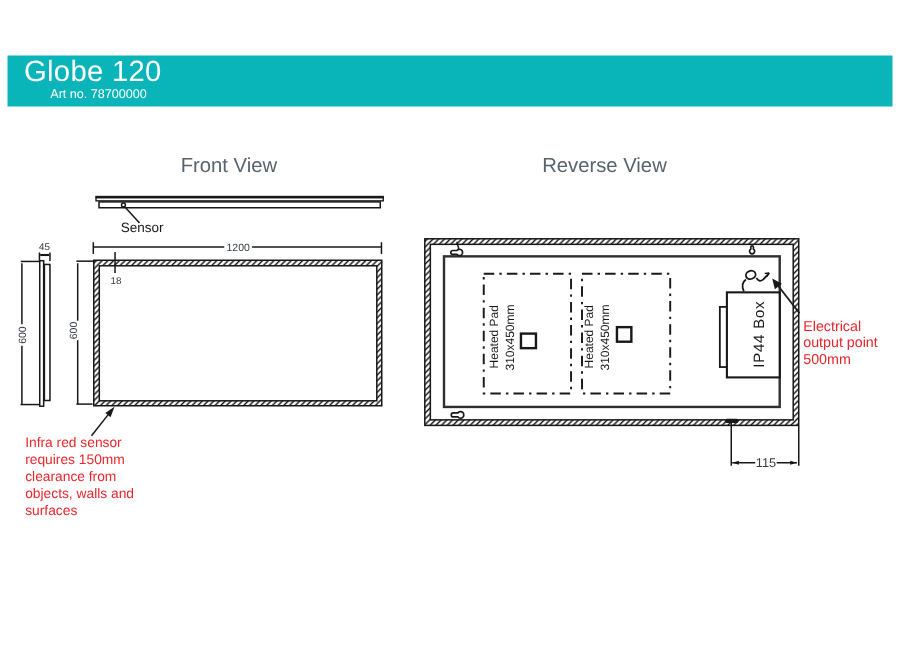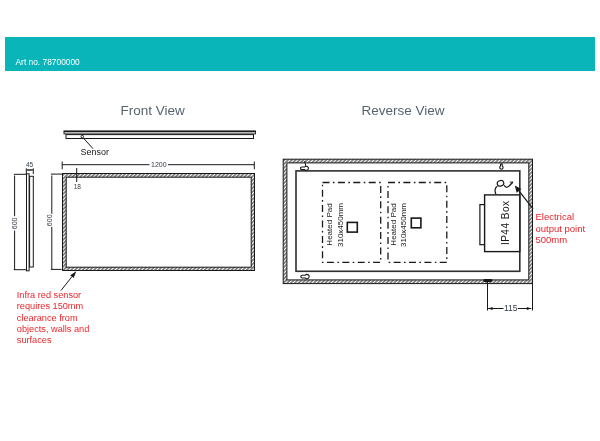--- a/index.html
+++ b/index.html
@@ -1,27 +1,28 @@
 <!DOCTYPE html>
 <html><head>
 <meta charset="utf-8">
 <style>
   html,body{margin:0;padding:0;background:#fff;width:600px;height:441px;overflow:hidden;}
   *{box-sizing:border-box;}
   body{font-family:"Liberation Sans", sans-serif;}
   #page{position:relative;width:600px;height:441px;background:#fff;}
   #band{position:absolute;left:4.5px;top:36.5px;width:590px;height:34px;background:#0ab5ba;}
   #band .t1{position:absolute;left:11.5px;top:0.3px;font-size:19.5px;color:#fff;letter-spacing:0.2px;}
-  #band .t2{position:absolute;left:11px;top:20.8px;font-size:8.4px;color:#fff;}
+  #band .t2{position:absolute;left:29px;top:20.8px;font-size:8.4px;color:#fff;}
   svg{position:absolute;left:0;top:0;}
 </style>
 </head>
 <body>
 <div id="page">
   <div id="band">
+    <div class="t1">Globe 120</div>
     <div class="t2">Art no. 78700000</div>
   </div>
   <svg width="600" height="441" viewBox="0 0 600 441">
     <defs>
       <pattern id="hatch" width="2.7" height="2.7" patternUnits="userSpaceOnUse" patternTransform="rotate(45)">
         <rect width="2.7" height="2.7" fill="#fff"></rect>
         <line x1="0.9" y1="0" x2="0.9" y2="2.7" stroke="#1c1c1c" stroke-width="1"></line>
       </pattern>
     </defs>
 

